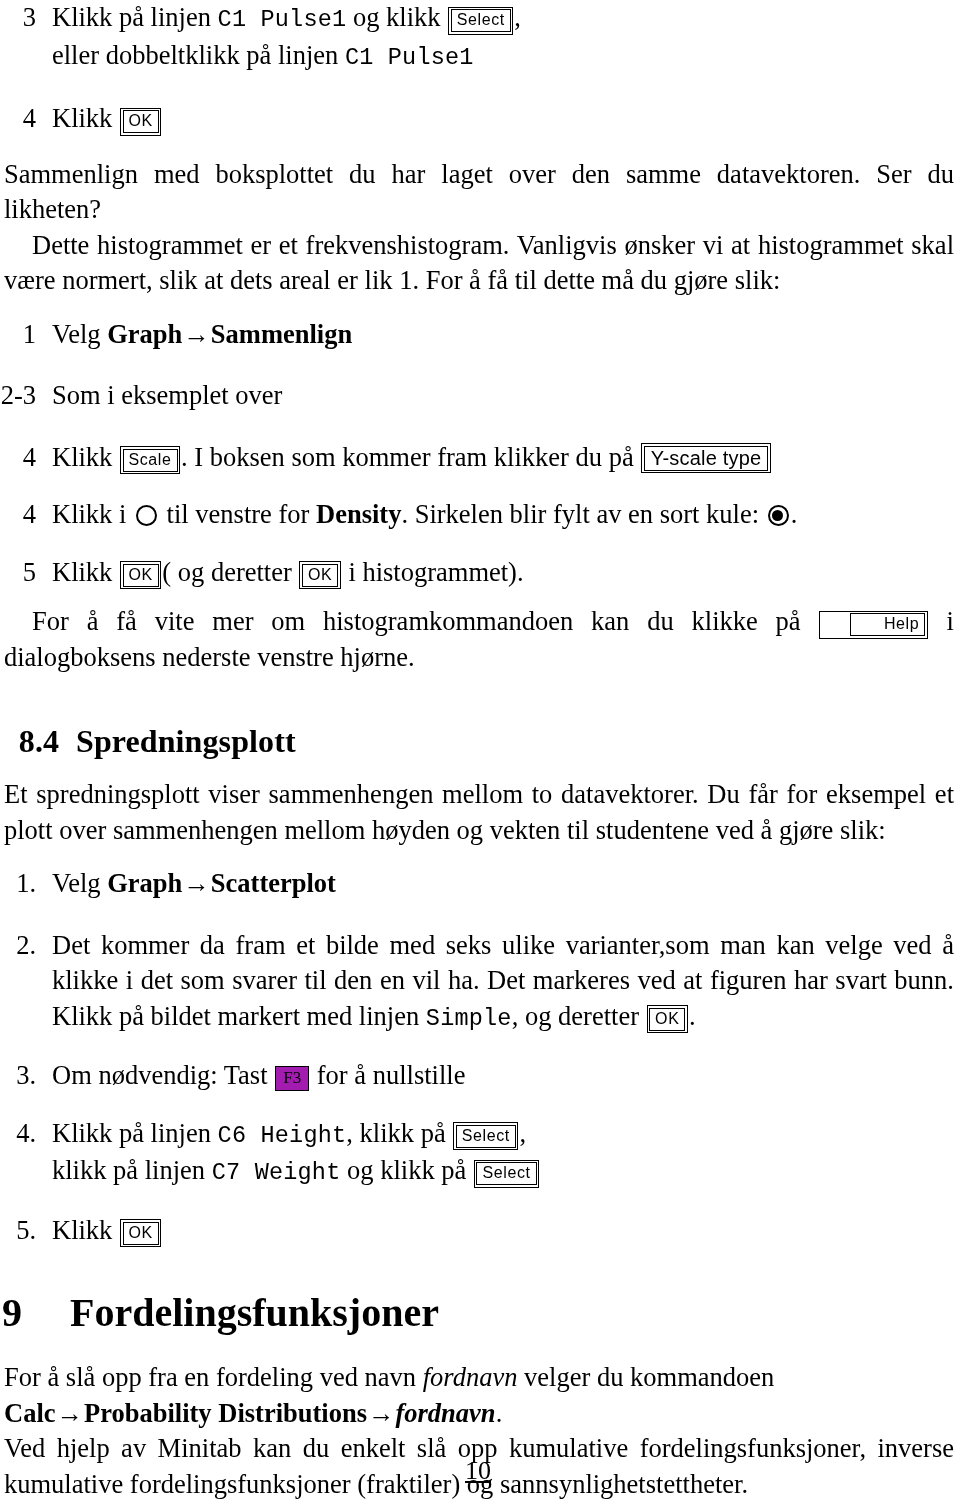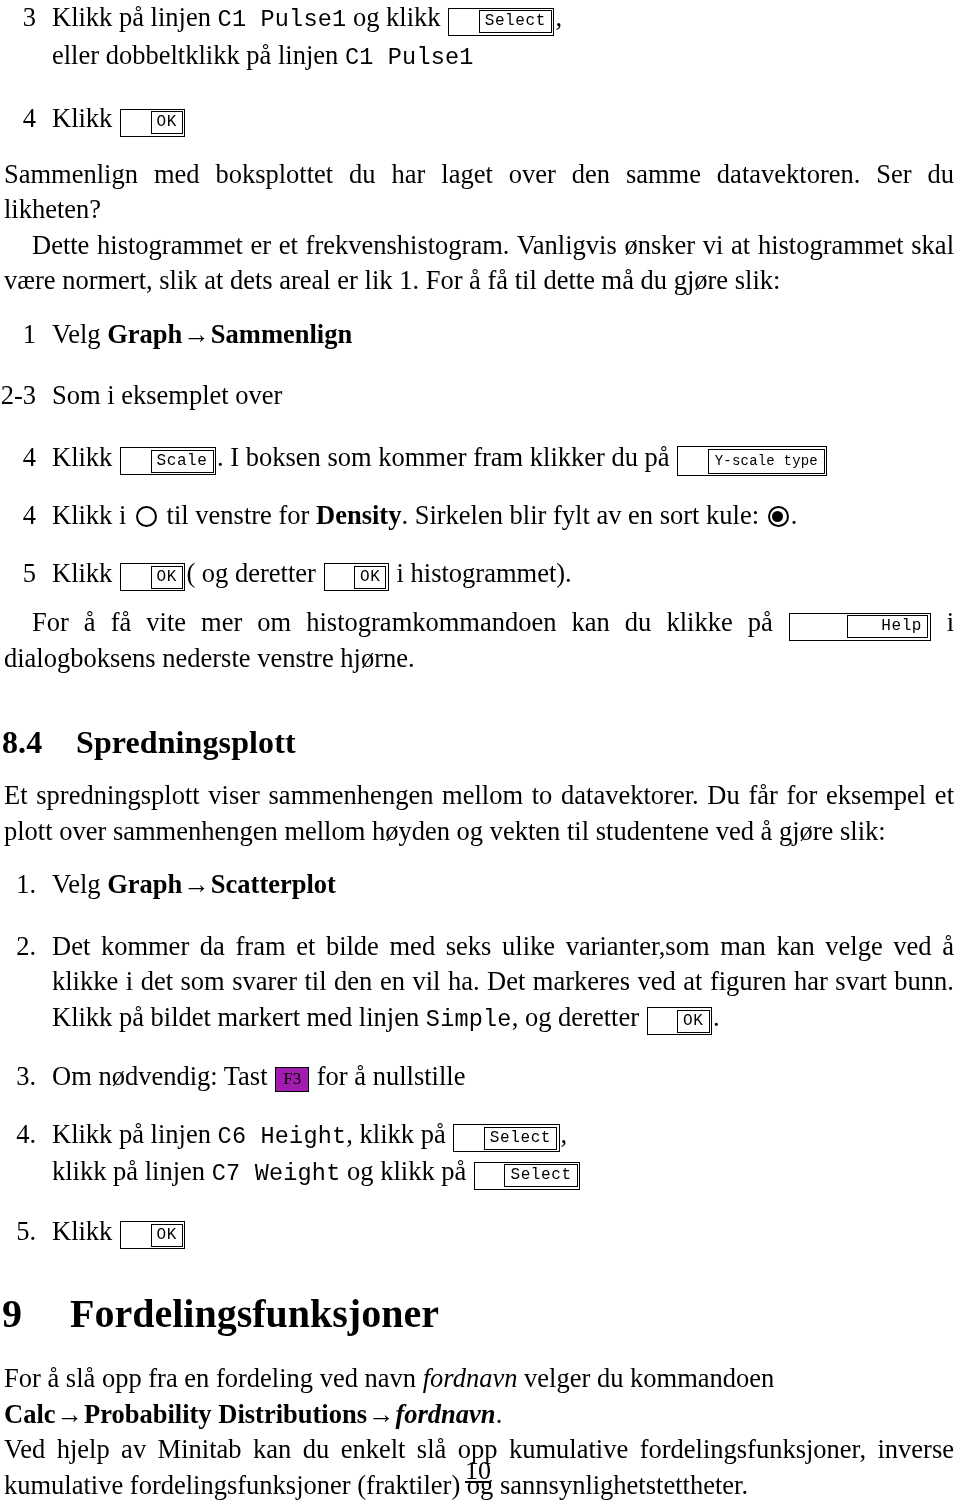--- a/index.html
+++ b/index.html
@@ -62,21 +62,21 @@
 
   
   .h-sub {
     font-size: 32px;
     font-weight: bold;
     line-height: 40px;
     margin: 0;
     padding: 0 0 0 2px;
     letter-spacing: 0.1px;
   }
-  .h-sub .hnum { display: inline-block; min-width: 74px; }
+  .h-sub .hnum { display: inline-block; min-width: 74px; text-align: center; }
   .h-chap {
     font-size: 40px;
     font-weight: bold;
     line-height: 50px;
     margin: 0;
     padding: 0 4px 0 2px;
   }
   .h-chap .hnum { display: inline-block; min-width: 68px; }
 
   .bold { font-weight: bold; margin-top: 16px; }
@@ -95,32 +95,31 @@
     padding: 1.5px;
     vertical-align: 1px;
     line-height: 0;
     background: #fff;
     margin: 0 1px;
   }
   .btn > span {
     display: inline-block;
     border: 1.4px solid #000;
     padding: 0px 5px 1px 5px;
-    font-family: Liberation Mono, monospace;
+    font-family: Liberation Sans, sans-serif;
     font-size: 17px;
     line-height: 20px;
     letter-spacing: 0.2px;
     white-space: nowrap;
-    margin-left: 28px;
   }
   .btn.smallcaps > span {
     font-size: 16px;
     letter-spacing: 0.6px;
   }
-  .btn.wide > span { padding: 1px 6px 2px 6px; font-size: 14px; }
+  .btn.wide > span { padding: 1px 6px 2px 6px; font-size: 20px; }
 
   
   .key {
     display: inline-block;
     border: 1.6px solid #000;
     padding: 1px 7px 2px 7px;
     font-family: "Liberation Serif", "DejaVu Serif", serif;
     font-size: 17px;
     line-height: 20px;
     vertical-align: 1px;

